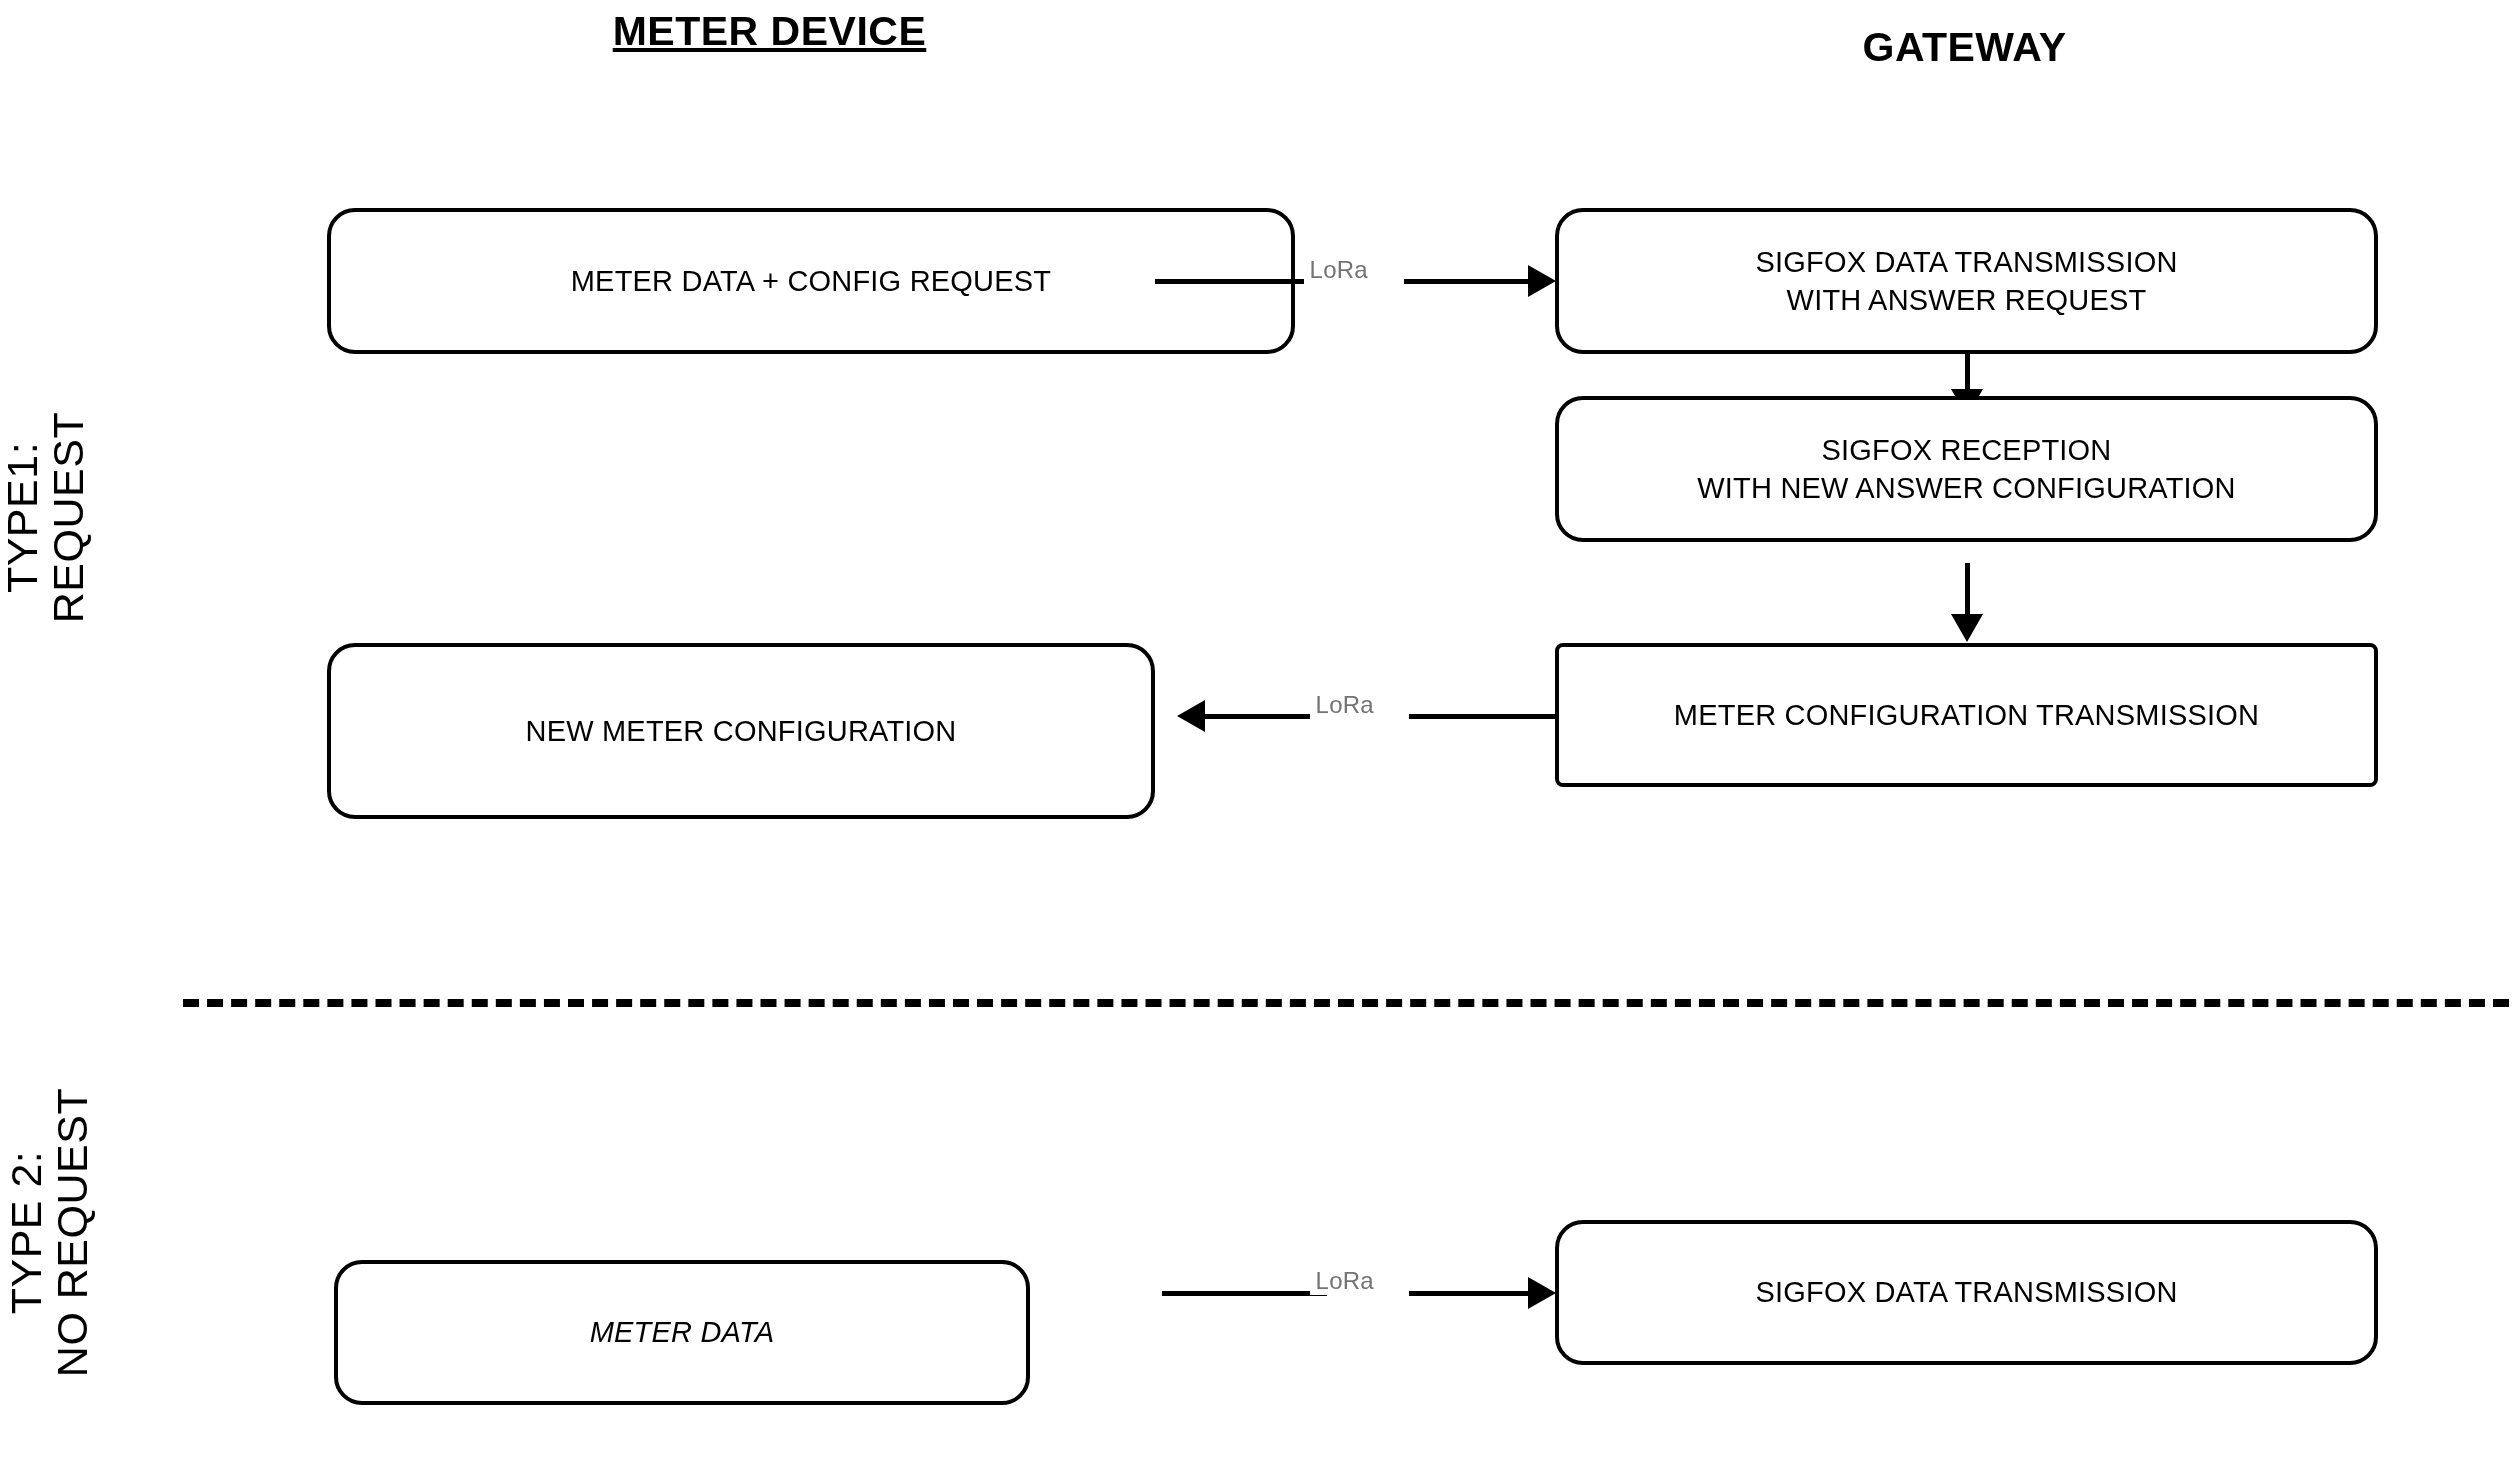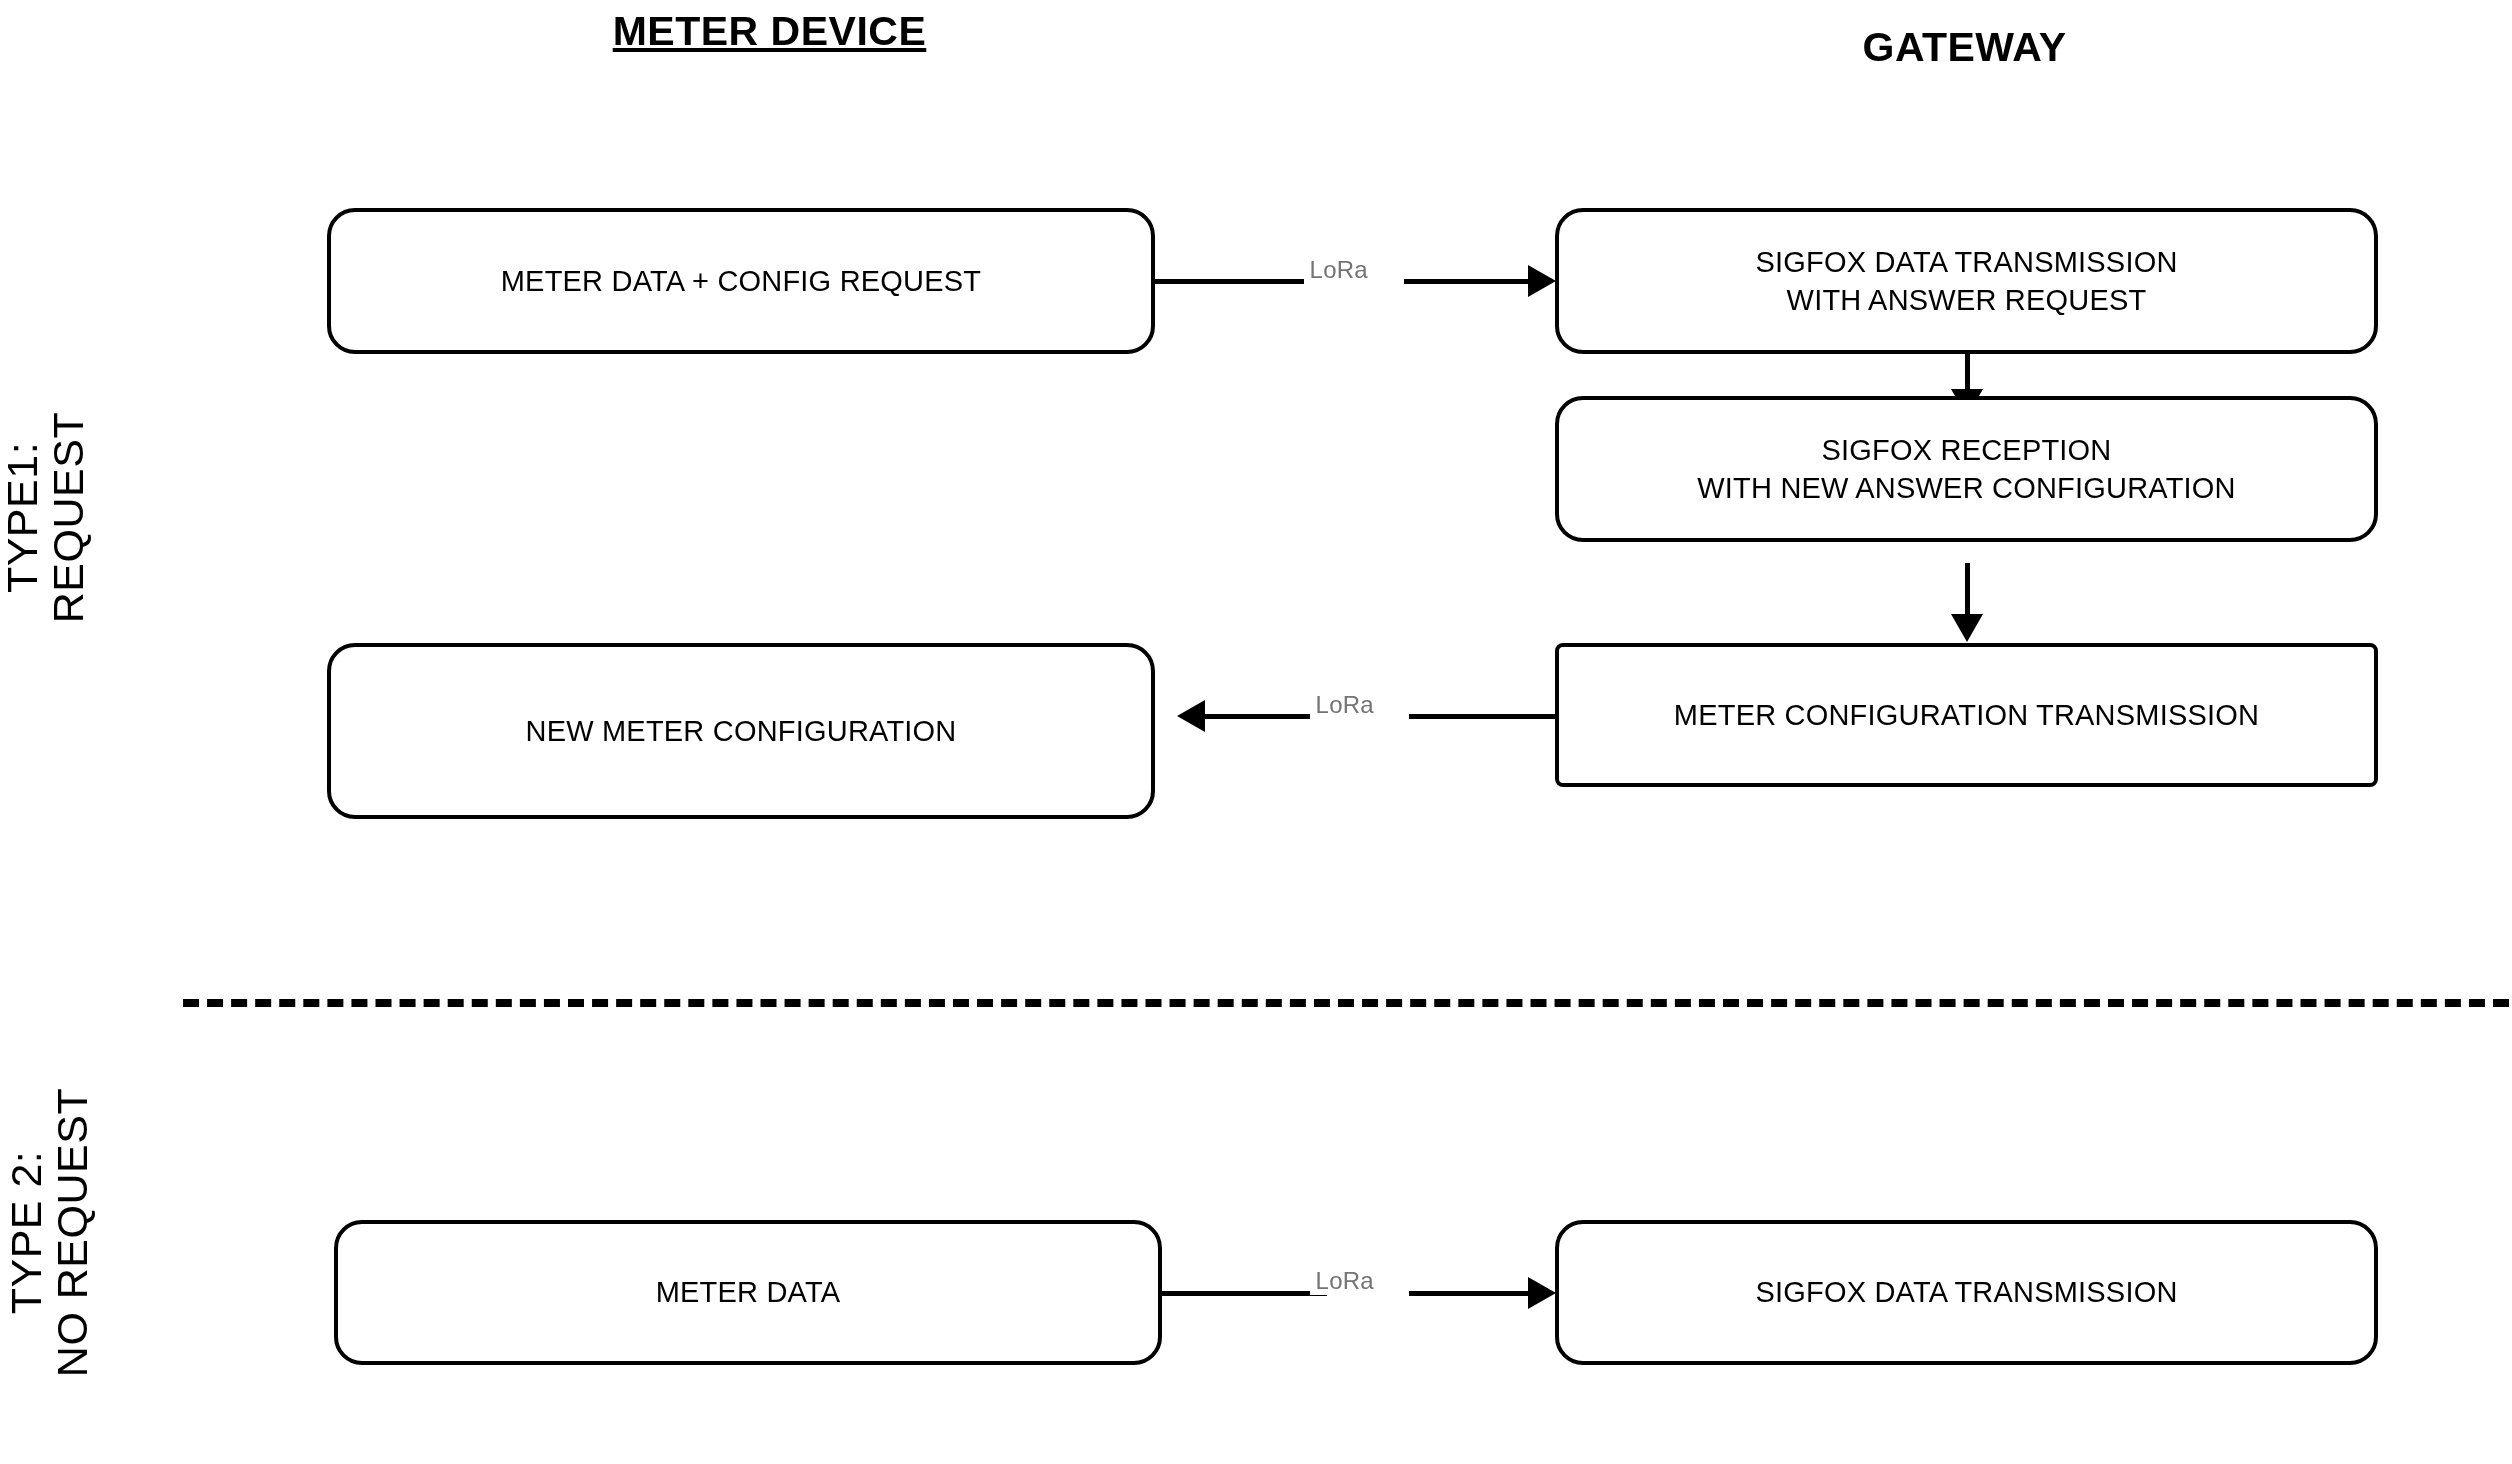--- a/index.html
+++ b/index.html
@@ -60,23 +60,23 @@
     justify-content: center;
     text-align: center;
     font-size: 29px;
     line-height: 1.32em;
     letter-spacing: 0.2px;
     color: #000;
   }
   .box .txt { display: block; width: 100%; padding: 0 15px; box-sizing: border-box; }
   .box .ln  { display: block; }
 
-  #box-meter-data-config   { left: 327px;  top: 208px;  width: 828px;  height: 146px; }
+  #box-meter-data-config   { left: 327px;  top: 208px;  width: 968px;  height: 146px; }
   #box-new-meter-config    { left: 327px;  top: 643px;  width: 828px;  height: 176px; }
-  #box-meter-data          { left: 334px;  top: 1220px; width: 828px;  height: 145px; }
+  #box-meter-data          { left: 334px;  top: 1260px; width: 696px;  height: 145px; font-style: italic; }
 
   #box-sigfox-tx-answer    { left: 1555px; top: 208px;  width: 823px;  height: 146px; }
   #box-sigfox-reception    { left: 1555px; top: 396px;  width: 823px;  height: 146px; }
   #box-meter-config-tx     { left: 1555px; top: 643px;  width: 823px;  height: 144px; border-radius: 8px; }
   #box-sigfox-tx           { left: 1555px; top: 1220px; width: 823px;  height: 145px; }
 
   
   .h-line {
     position: absolute;
     height: 4.7px;

